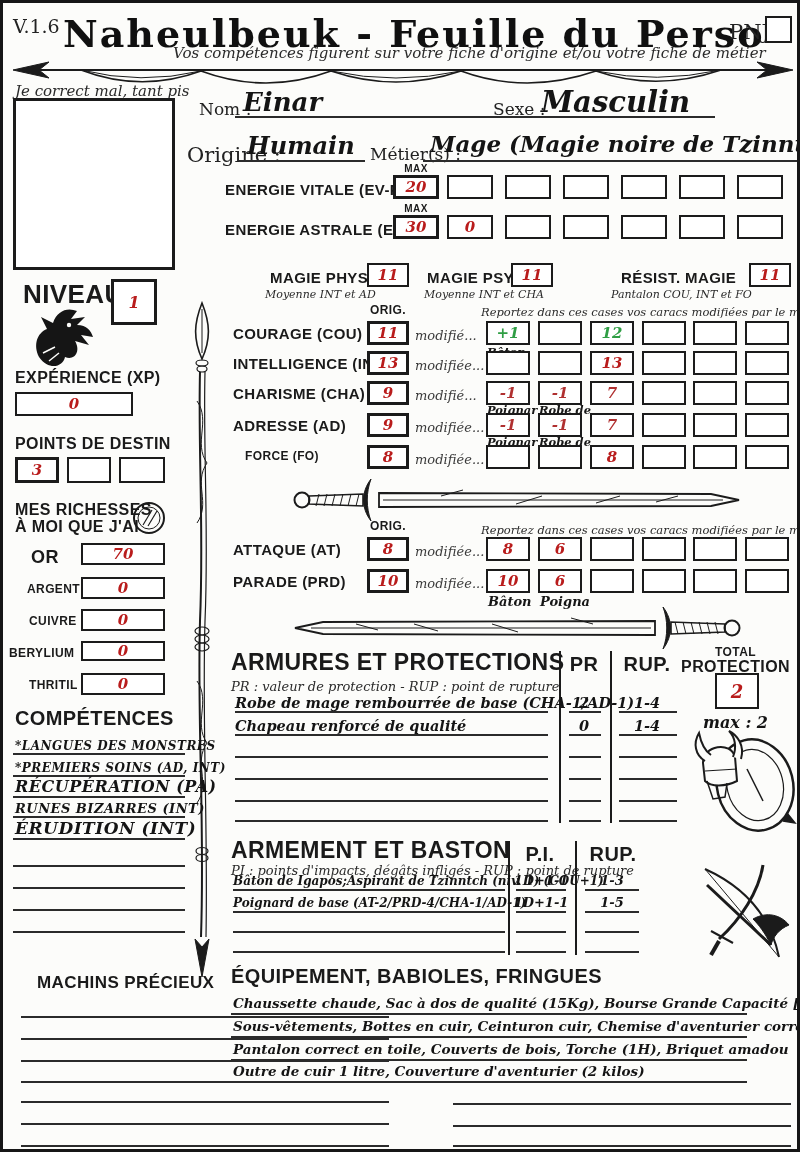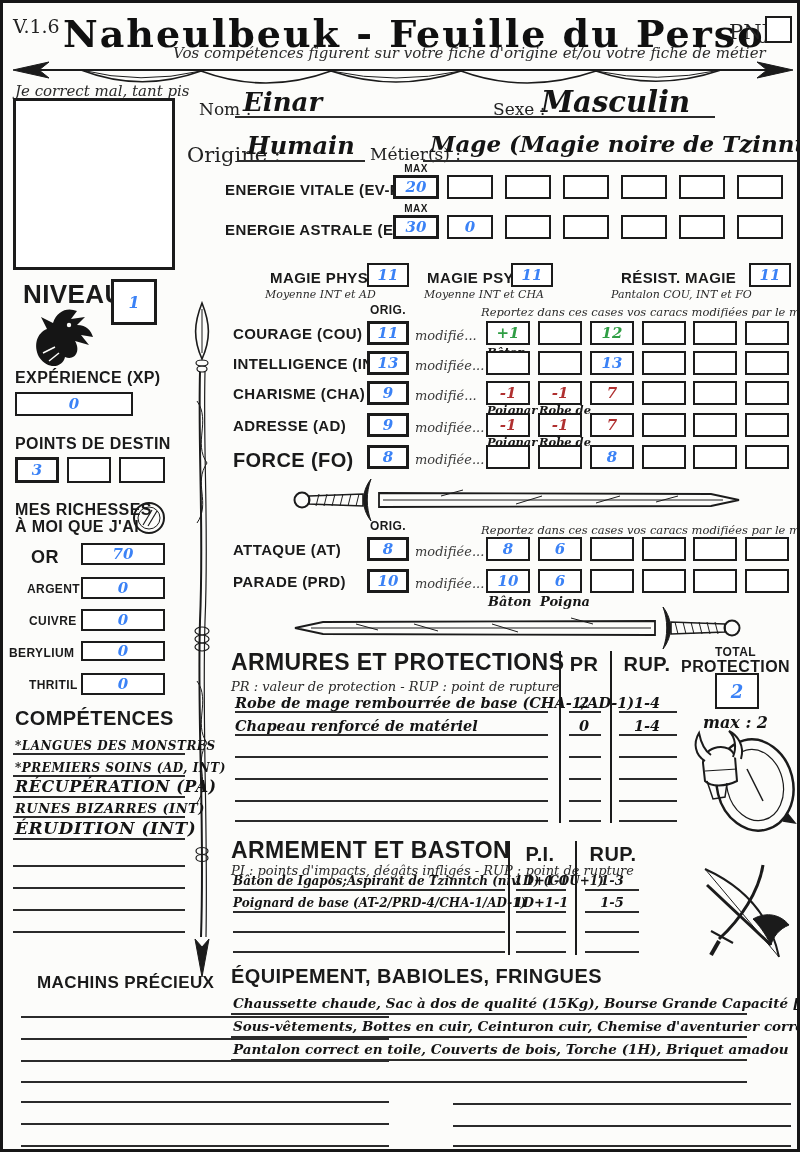--- a/index.html
+++ b/index.html
@@ -4,21 +4,21 @@
 <style>
   html,body{margin:0;padding:0;background:#888;}
   #page{position:relative;width:800px;height:1152px;background:#fcfcfa;border:3px solid #161616;box-sizing:border-box;overflow:hidden;font-variant-ligatures:none;}
   .bl{position:absolute;font-family:"Liberation Sans",sans-serif;font-weight:700;color:#1a1a1a;letter-spacing:.4px;white-space:nowrap;}
   .serif{position:absolute;font-family:"DejaVu Serif",serif;color:#222;white-space:nowrap;}
   .script{position:absolute;font-family:"DejaVu Serif",serif;font-style:italic;color:#2a2a2a;white-space:nowrap;}
   .hand{position:absolute;font-family:"DejaVu Serif",serif;font-style:italic;font-weight:700;color:#141414;white-space:nowrap;}
   .handc{position:absolute;font-family:"DejaVu Serif",serif;font-style:italic;font-weight:600;color:#141414;white-space:nowrap;letter-spacing:.5px;}
   .bx{position:absolute;border:2px solid #1b1b1b;background:#fff;display:flex;align-items:center;justify-content:center;box-sizing:border-box;}
   .thick{border-width:3px;}
-  .val{font-family:"DejaVu Serif",serif;font-style:italic;font-weight:700;font-size:15px;color:#3b82f6;white-space:nowrap;}
+  .val{font-family:"DejaVu Serif",serif;font-style:italic;font-weight:700;font-size:15px;color:#b91c1c;white-space:nowrap;}
   .uline{position:absolute;border-bottom:2px solid #2b2b2b;}
   .vline{position:absolute;border-left:2px solid #1b1b1b;}
   .mod{position:absolute;font-family:"DejaVu Serif",serif;font-style:italic;font-size:13px;color:#3a3a3a;white-space:nowrap;}
   .sub{position:absolute;font-family:"DejaVu Serif",serif;font-style:italic;font-weight:600;font-size:11.5px;color:#161616;white-space:nowrap;}
   .green{color:#2f9e44;}
   .red{color:#b03030;}
   .ctr{text-align:center;justify-content:center;display:flex;}
   svg{position:absolute;}
   .title{position:absolute;font-family:"DejaVu Serif",serif;font-weight:700;color:#101010;white-space:nowrap;text-align:center;}
 </style>
@@ -169,21 +169,21 @@
     </div>
   <div class="bx" style="left:587px;top:410px;width:44px;height:24px">
       <span class="val red">7</span>
     </div>
   <div class="bx" style="left:639px;top:410px;width:44px;height:24px"></div>
   <div class="bx" style="left:690px;top:410px;width:44px;height:24px"></div>
   <div class="bx" style="left:742px;top:410px;width:44px;height:24px"></div>
   <span class="sub" style="left:484px;top:432px">Poignar</span>
   <span class="sub" style="left:536px;top:432px">Robe de</span>
 
-  <span class="bl" style="left:230px;top:446px;font-size:20px">FORCE (FO)</span>
+  <span class="bl" style="left:242px;top:446px;font-size:12px">FORCE (FO)</span>
   <div class="bx thick" style="left:364px;top:442px;width:42px;height:24px">
       <span class="val">8</span>
     </div>
   <span class="mod" style="left:412px;top:449px">modifiée...</span>
   <div class="bx" style="left:483px;top:442px;width:44px;height:24px"></div>
   <div class="bx" style="left:535px;top:442px;width:44px;height:24px"></div>
   <div class="bx" style="left:587px;top:442px;width:44px;height:24px">
       <span class="val">8</span>
     </div>
   <div class="bx" style="left:639px;top:442px;width:44px;height:24px"></div>
@@ -258,21 +258,21 @@
   <span class="bl ctr" style="left:558px;top:650px;width:46px;font-size:20px">PR</span>
   <span class="bl ctr" style="left:612px;top:650px;width:64px;font-size:20px">RUP.</span>
 
   <span class="hand" style="left:232px;top:691px;font-size:14.5px">Robe de mage rembourrée de base (CHA-1/AD-1)</span>
   <div class="uline" style="left:232px;top:708px;width:313px"></div>
   <span class="hand ctr" style="left:560px;top:691px;width:42px;font-size:14.5px">2</span>
   <div class="uline" style="left:566px;top:708px;width:32px"></div>
   <span class="hand ctr" style="left:614px;top:691px;width:60px;font-size:14.5px">1-4</span>
   <div class="uline" style="left:616px;top:708px;width:58px"></div>
 
-  <span class="hand" style="left:232px;top:714px;font-size:14.5px">Chapeau renforcé de matériel</span>
+  <span class="hand" style="left:232px;top:714px;font-size:14.5px">Chapeau renforcé de qualité</span>
   <div class="uline" style="left:232px;top:731px;width:313px"></div>
   <span class="hand ctr" style="left:560px;top:714px;width:42px;font-size:14.5px">0</span>
   <div class="uline" style="left:566px;top:731px;width:32px"></div>
   <span class="hand ctr" style="left:614px;top:714px;width:60px;font-size:14.5px">1-4</span>
   <div class="uline" style="left:616px;top:731px;width:58px"></div>
 
   <div class="uline" style="left:232px;top:753px;width:313px"></div>
   <div class="uline" style="left:566px;top:753px;width:32px"></div>
   <div class="uline" style="left:616px;top:753px;width:58px"></div>
   <div class="uline" style="left:232px;top:775px;width:313px"></div>
@@ -346,20 +346,21 @@
     </g>
   </svg>
 
   <span class="bl" style="left:228px;top:962px;font-size:20px">ÉQUIPEMENT, BABIOLES, FRINGUES</span>
   <span class="hand" style="left:230px;top:992px;font-size:13.5px">Chaussette chaude, Sac à dos de qualité (15Kg), Bourse Grande Capacité [Max 100PO]</span>
   <div class="uline" style="left:228px;top:1010px;width:516px"></div>
   <span class="hand" style="left:230px;top:1015px;font-size:13.5px">Sous-vêtements, Bottes en cuir, Ceinturon cuir, Chemise d'aventurier correcte, Écuelle</span>
   <div class="uline" style="left:228px;top:1033px;width:516px"></div>
   <span class="hand" style="left:230px;top:1038px;font-size:13.5px">Pantalon correct en toile, Couverts de bois, Torche (1H), Briquet amadou</span>
   <div class="uline" style="left:228px;top:1056px;width:516px"></div>
+  <span class="hand" style="left:230px;top:1060px;font-size:13.5px">Outre de cuir 1 litre, Couverture d'aventurier (2 kilos)</span>
   <div class="uline" style="left:228px;top:1078px;width:516px"></div>
   <div class="uline" style="left:450px;top:1100px;width:338px"></div>
   <div class="uline" style="left:450px;top:1122px;width:338px"></div>
   <div class="uline" style="left:450px;top:1142px;width:338px"></div>
 
   <span class="bl" style="left:20px;top:276px;font-size:26px">NIVEAU</span>
   <div class="bx thick" style="left:108px;top:276px;width:46px;height:46px">
       <span class="val" style="font-size:16px">1</span>
     </div>
 

